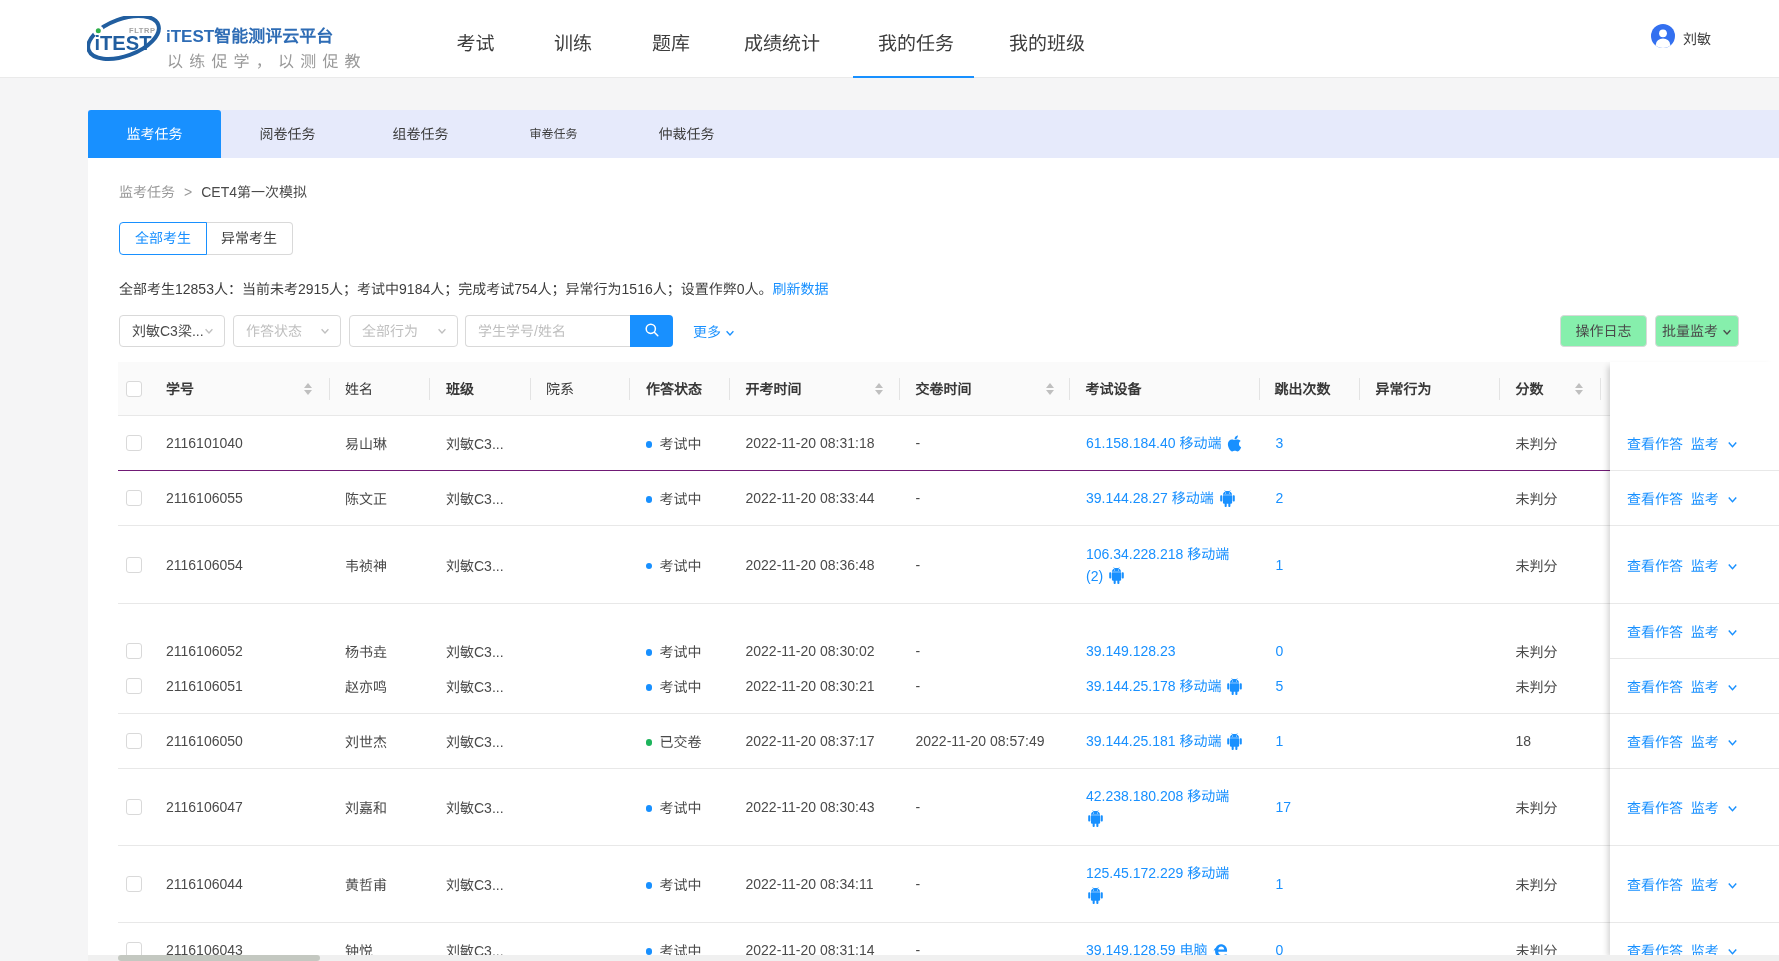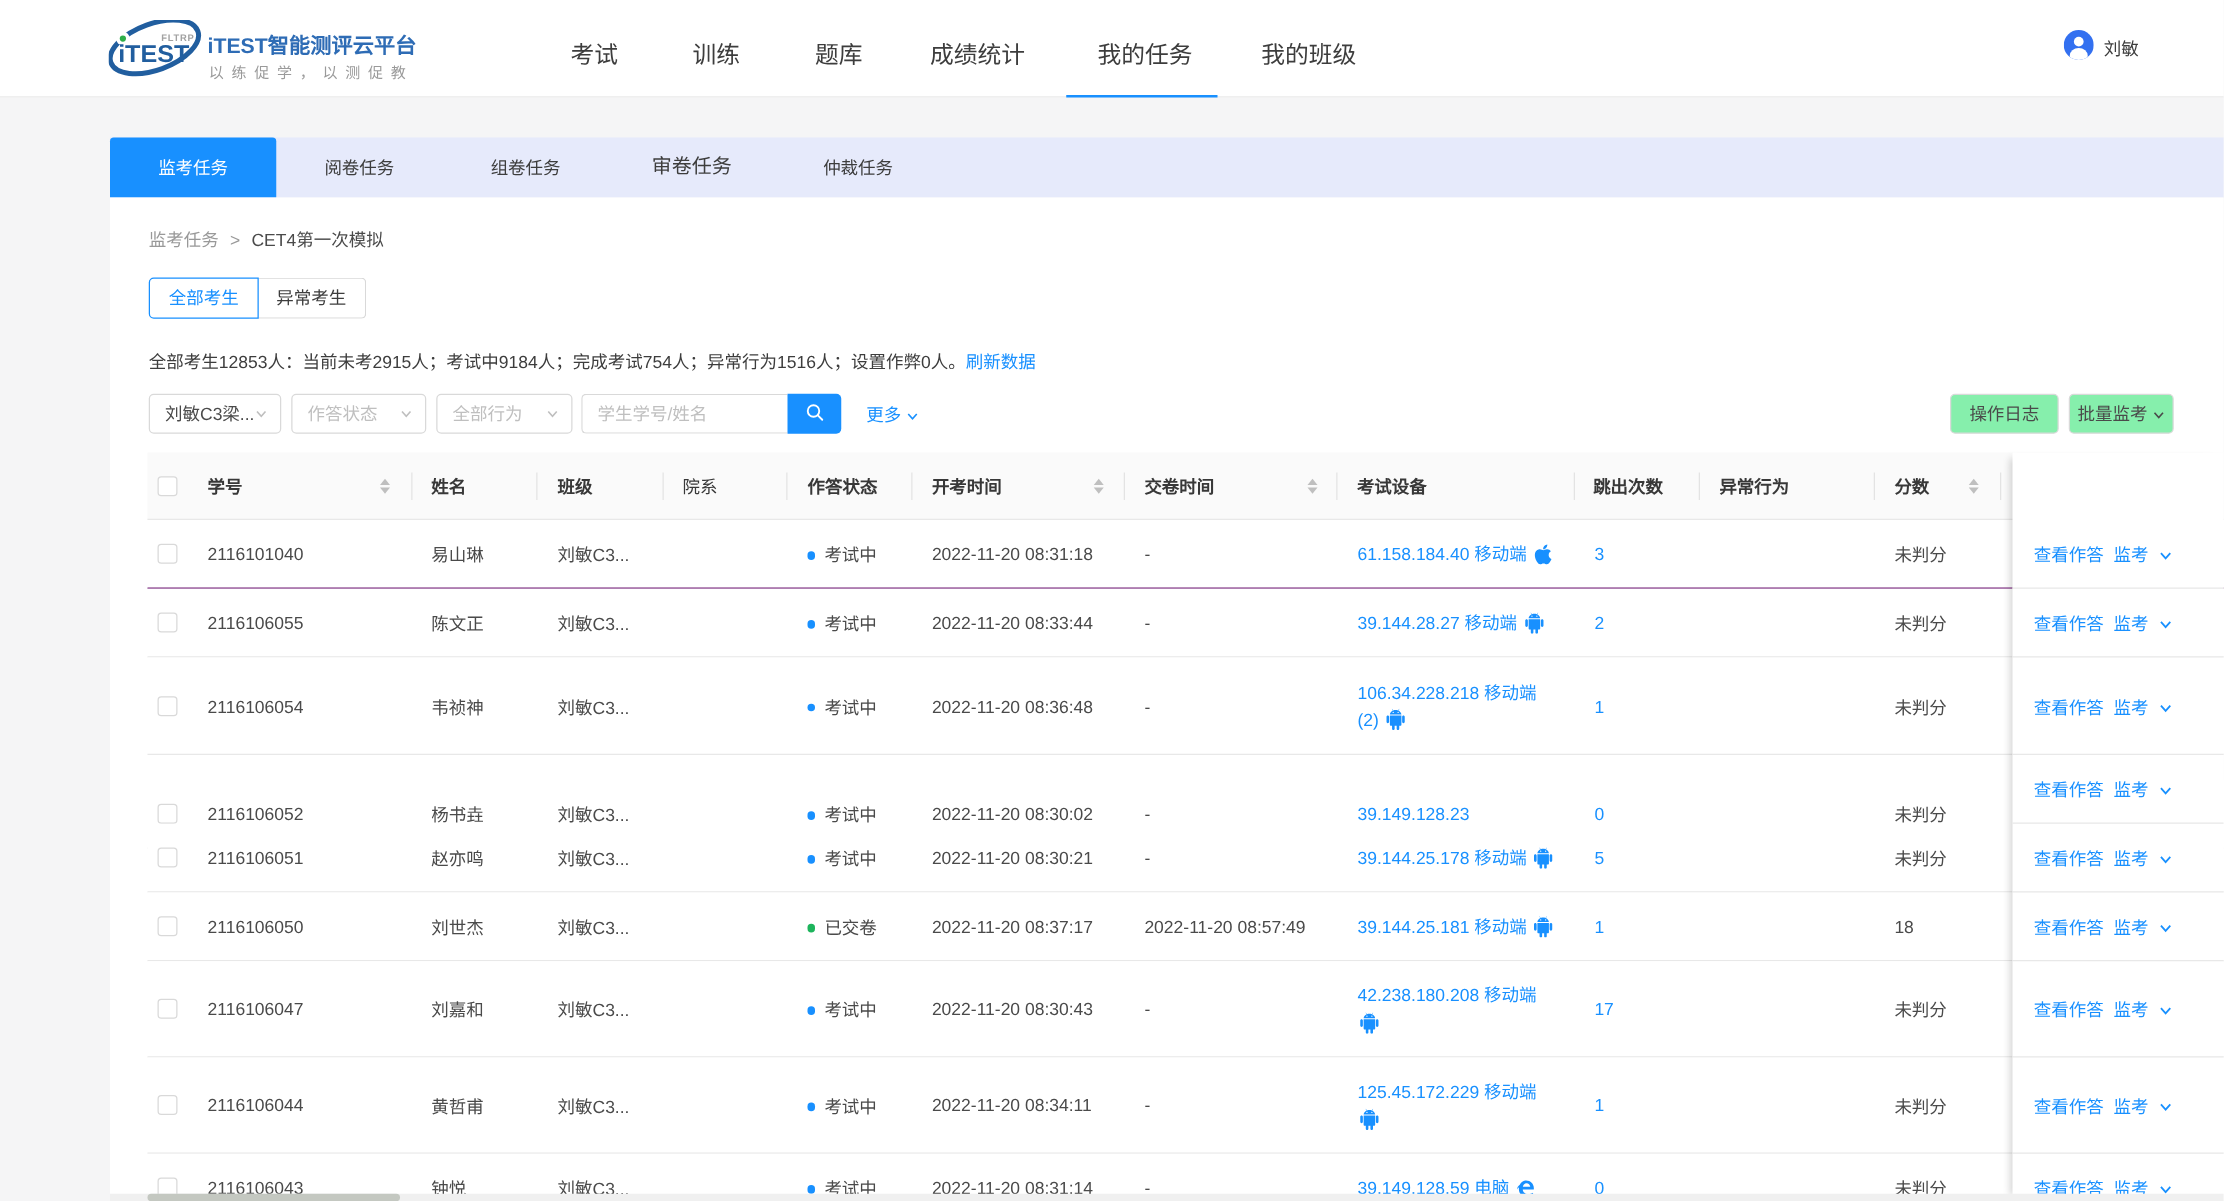--- a/index.html
+++ b/index.html
@@ -23,21 +23,21 @@
 
 <div class="a" style="left:0;top:0;width:1779px;height:78px;background:#fff;border-bottom:1px solid #eaeaea"></div>
 <svg class="a" style="left:87px;top:16px" width="76" height="46" viewBox="0 0 76 46">
 <ellipse cx="36.5" cy="21.5" rx="37" ry="18.5" fill="none" stroke="#215e9f" stroke-width="4" transform="rotate(-20 36.5 21.5)"></ellipse>
 <circle cx="11.3" cy="14.8" r="5.5" fill="#fff"></circle>
 <text x="42" y="17" font-family="Liberation Sans,sans-serif" font-weight="bold" font-size="7.5" fill="#a2a2a2" letter-spacing="0.6">FLTRP</text>
 <text x="7.5" y="33.5" font-family="Liberation Sans,sans-serif" font-weight="bold" font-size="19.5" fill="#215e9f" textLength="57" lengthAdjust="spacingAndGlyphs">iTEST</text>
 <circle cx="11.3" cy="14.8" r="2.5" fill="#2faf4a"></circle>
 </svg>
 <div class="a nw" style="left:166px;top:22px;font-size:17px;font-weight:bold;color:#2e6cb5">iTEST智能测评云平台</div>
-<div class="a nw" style="left:167px;top:48px;font-size:12px;color:#9a9a9a;letter-spacing:6.2px">以练促学，以测促教</div>
+<div class="a nw" style="left:167px;top:48px;font-size:16px;color:#9a9a9a;letter-spacing:6.2px">以练促学，以测促教</div>
 <div class="a nw" style="left:475.5px;top:28px;transform:translateX(-50%);font-size:19px;color:#3d3d3d">考试</div>
 <div class="a nw" style="left:573px;top:28px;transform:translateX(-50%);font-size:19px;color:#3d3d3d">训练</div>
 <div class="a nw" style="left:671px;top:28px;transform:translateX(-50%);font-size:19px;color:#3d3d3d">题库</div>
 <div class="a nw" style="left:782px;top:28px;transform:translateX(-50%);font-size:19px;color:#3d3d3d">成绩统计</div>
 <div class="a nw" style="left:916px;top:28px;transform:translateX(-50%);font-size:19px;color:#3d3d3d">我的任务</div>
 <div class="a nw" style="left:1047px;top:28px;transform:translateX(-50%);font-size:19px;color:#3d3d3d">我的班级</div>
 <div class="a" style="left:853px;top:76px;width:121px;height:2px;background:#1890ff"></div>
 <svg class="a" style="left:1651px;top:24px" width="24" height="24" viewBox="0 0 24 24">
 <defs>
       <clipPath id="avc">
@@ -48,21 +48,21 @@
 <g clip-path="url(#avc)">
 <circle cx="12" cy="9.3" r="3.9" fill="#fff"></circle>
 <ellipse cx="12" cy="20.6" rx="7.2" ry="6.2" fill="#fff"></ellipse>
 </g>
 </svg>
 <div class="a nw" style="left:1683px;top:28px;font-size:14px;color:#3d3d3d">刘敏</div>
 <div class="a" style="left:88px;top:110px;width:1691px;height:48px;background:#e6eafb"></div>
 <div class="a" style="left:88px;top:110px;width:133px;height:48px;background:#1890ff;color:#fff;text-align:center;line-height:48px;font-size:14px;border-radius:3px 3px 0 0">监考任务</div>
 <div class="a" style="left:221px;top:110px;width:133px;height:48px;text-align:center;line-height:48px;font-size:14px;color:#3d3d3d">阅卷任务</div>
 <div class="a" style="left:354px;top:110px;width:133px;height:48px;text-align:center;line-height:48px;font-size:14px;color:#3d3d3d">组卷任务</div>
-<div class="a" style="left:487px;top:110px;width:133px;height:48px;text-align:center;line-height:48px;font-size:16px;color:#3d3d3d">审卷任务</div>
+<div class="a" style="left:487px;top:110px;width:133px;height:48px;text-align:center;line-height:48px;font-size:12px;color:#3d3d3d">审卷任务</div>
 <div class="a" style="left:620px;top:110px;width:133px;height:48px;text-align:center;line-height:48px;font-size:14px;color:#3d3d3d">仲裁任务</div>
 <div class="a" style="left:88px;top:158px;width:1691px;height:803px;background:#fff"></div>
 <div class="a nw" style="left:119px;top:181px;font-size:14px;color:#999">监考任务<span style="padding:0 9px">&gt;</span><span style="color:#4a4a4a">CET4第一次模拟</span></div>
 <div class="a nw" style="left:119px;top:222px;width:88px;height:33px;border:1px solid #1890ff;border-radius:4px 0 0 4px;color:#1890ff;text-align:center;line-height:31px;background:#fff;z-index:2">全部考生</div>
 <div class="a nw" style="left:206px;top:222px;width:87px;height:33px;border:1px solid #d9d9d9;border-left:none;border-radius:0 4px 4px 0;color:#3d3d3d;text-align:center;line-height:31px;background:#fff">异常考生</div>
 <div class="a nw" style="left:119px;top:278px;font-size:14px;color:#3d3d3d">全部考生12853人：当前未考2915人；考试中9184人；完成考试754人；异常行为1516人；设置作弊0人。<span class="lnk">刷新数据</span></div>
 <div class="sel nw" style="left:119px;width:106px;color:#4a4a4a">刘敏C3梁...<span class="selarrow"><svg width="10" height="10" viewBox="0 0 10 10" style="vertical-align:-1px">
         <path d="M1.6 3.2l3.4 3.8 3.4-3.8" stroke="#bfbfbf" stroke-width="1.3" fill="none"></path>
       </svg></span></div>
 <div class="sel nw" style="left:233px;width:108px;color:#bfbfbf">作答状态<span class="selarrow"><svg width="10" height="10" viewBox="0 0 10 10" style="vertical-align:-1px">
@@ -79,21 +79,21 @@
 <div class="a nw lnk" style="left:693px;top:321px;font-size:14px">更多 <svg width="10" height="10" viewBox="0 0 10 10" style="vertical-align:-1px">
       <path d="M1.6 3.2l3.4 3.8 3.4-3.8" stroke="#1890ff" stroke-width="1.3" fill="none"></path>
     </svg></div>
 <div class="btn nw" style="left:1560px;top:315px;width:87px">操作日志</div>
 <div class="btn nw" style="left:1655px;top:315px;width:84px">批量监考 <svg width="10" height="10" viewBox="0 0 10 10" style="vertical-align:-1px">
       <path d="M1.6 3.2l3.4 3.8 3.4-3.8" stroke="#4a4a4a" stroke-width="1.3" fill="none"></path>
     </svg></div>
 <div class="a" style="left:118px;top:362px;width:1661px;height:54px;background:#fafafa;border-bottom:1px solid #e8e8e8"></div>
 <div class="chk" style="left:126px;top:389.0px"></div>
 <div class="a nw" style="left:166px;top:362px;height:54px;line-height:54px;font-weight:bold;color:#383838">学号</div>
-<div class="a nw" style="left:345px;top:362px;height:54px;line-height:54px;font-weight:bold;color:#383838">姓名</div>
+<div class="a nw" style="left:345px;top:362px;height:54px;line-height:54px;font-weight:normal;color:#383838">姓名</div>
 <div class="a nw" style="left:446px;top:362px;height:54px;line-height:54px;font-weight:bold;color:#383838">班级</div>
 <div class="a nw" style="left:546px;top:362px;height:54px;line-height:54px;font-weight:normal;color:#383838">院系</div>
 <div class="a nw" style="left:646px;top:362px;height:54px;line-height:54px;font-weight:bold;color:#383838">作答状态</div>
 <div class="a nw" style="left:745.5px;top:362px;height:54px;line-height:54px;font-weight:bold;color:#383838">开考时间</div>
 <div class="a nw" style="left:915.5px;top:362px;height:54px;line-height:54px;font-weight:bold;color:#383838">交卷时间</div>
 <div class="a nw" style="left:1085.5px;top:362px;height:54px;line-height:54px;font-weight:bold;color:#383838">考试设备</div>
 <div class="a nw" style="left:1274.5px;top:362px;height:54px;line-height:54px;font-weight:bold;color:#383838">跳出次数</div>
 <div class="a nw" style="left:1375.5px;top:362px;height:54px;line-height:54px;font-weight:bold;color:#383838">异常行为</div>
 <div class="a nw" style="left:1515.5px;top:362px;height:54px;line-height:54px;font-weight:bold;color:#383838">分数</div>
 <div class="sorter" style="left:304px;top:389.0px">

